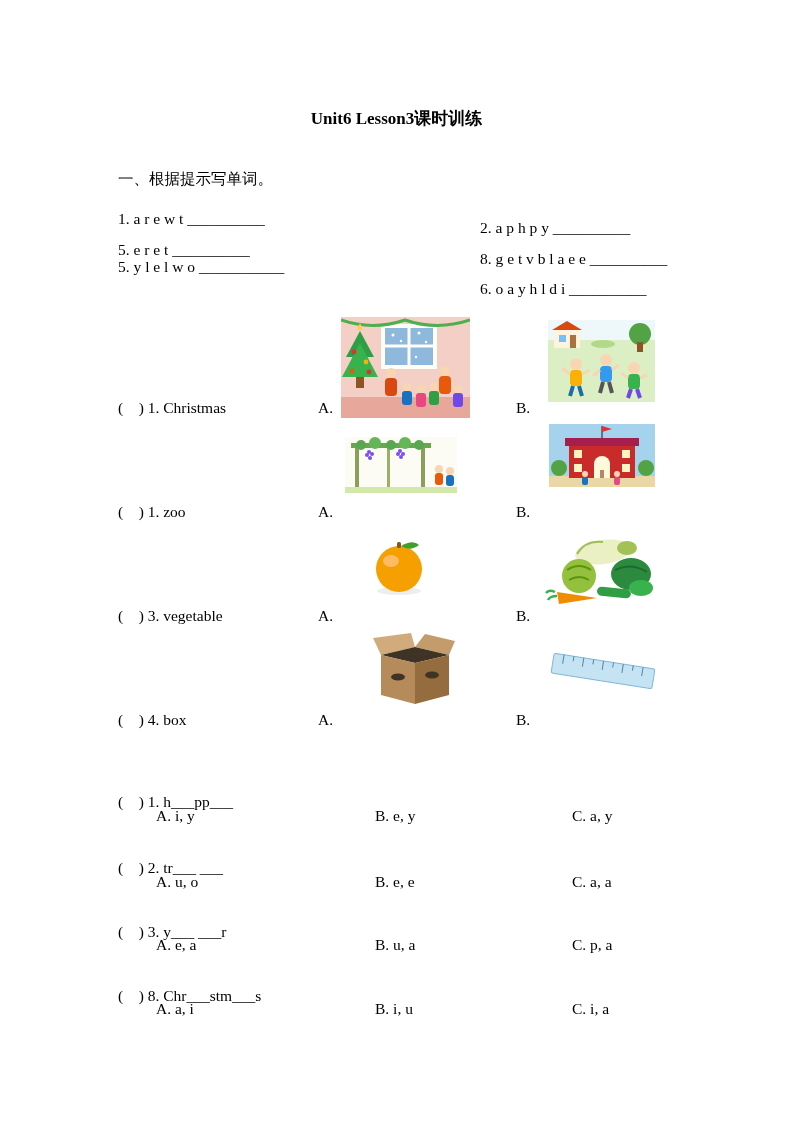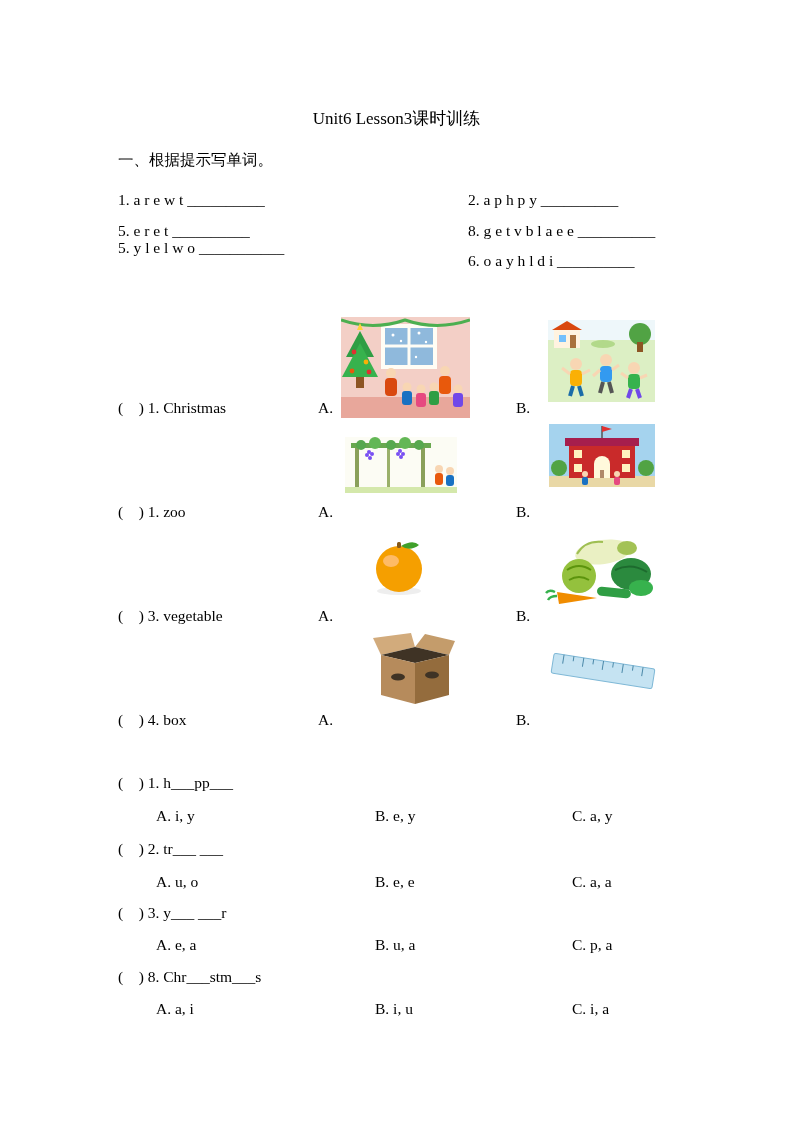--- a/index.html
+++ b/index.html
@@ -1,23 +1,23 @@
 <!DOCTYPE html>
 <html><head>
 <meta charset="utf-8">
 <style>
   html,body{margin:0;padding:0;background:#ffffff;}
   .page{position:relative;width:793px;height:1122px;background:#ffffff;
         font-family:"Liberation Serif",serif;color:#000;overflow:hidden;}
   .abs{position:absolute;white-space:pre;}
   .title{position:absolute;top:107px;left:0;width:100%;text-align:center;
-         font-size:17px;font-weight:normal;white-space:pre;}
+         font-size:17px;font-weight:bold;white-space:pre;}
   .t{font-size:15.5px;line-height:1.2;}
-  .col-l{left:118px;}
-  .col-r{left:468px;}
+  .col-l{left:118px;margin-top:19px;}
+  .col-r{left:480px;margin-top:28px;}
   figure{margin:0;position:absolute;padding:0;}
   svg{display:block;}
 </style>
 </head>
 <body>
 
 <div class="page">
 
   <div class="title">Unit6 Lesson3课时训练</div>
 

